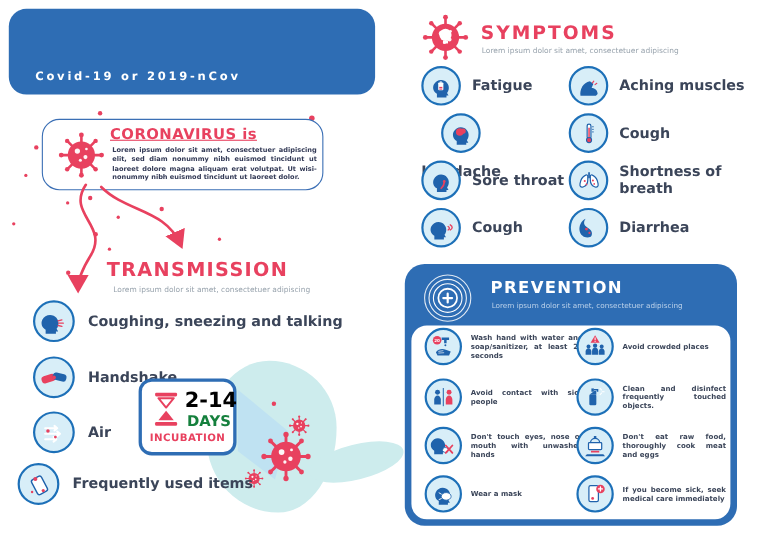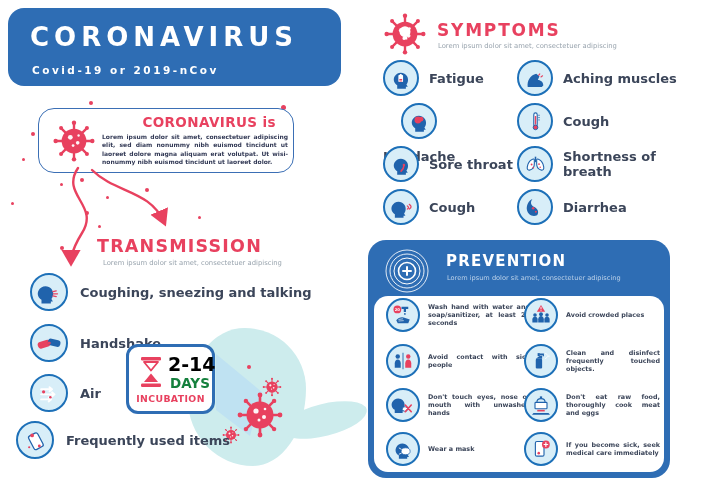--- a/index.html
+++ b/index.html
@@ -5,21 +5,21 @@
   html,body{margin:0;padding:0;background:#fff;}
   #stage{position:relative;width:707px;height:500px;background:#ffffff;overflow:hidden;
          font-family:"DejaVu Sans",sans-serif;}
   .abs{position:absolute;}
   
   .hdr{left:8px;top:8px;width:333px;height:78px;background:#2e6db4;border-radius:16px;}
   .hdr-title{left:22px;top:14px;color:#fff;font-size:26px;font-weight:bold;letter-spacing:5px;white-space:nowrap;}
   .hdr-sub{left:24px;top:56px;color:#fff;font-size:10.5px;font-weight:bold;letter-spacing:2.5px;white-space:nowrap;}
   
   .about{left:38px;top:108px;width:256px;height:65px;border:1.6px solid #3b6fb5;border-radius:16px;background:#fff;box-sizing:border-box;}
-  .about-title{left:100px;top:114px;width:176px;text-align:right;color:#e8415f;font-size:13.5px;font-weight:bold;letter-spacing:.4px;}
+  .about-title{left:100px;top:114px;width:176px;text-align:left;color:#e8415f;font-size:13.5px;font-weight:bold;letter-spacing:.4px;text-decoration:underline;}
   .about-body{left:102px;top:133px;width:186px;font-size:6px;font-weight:bold;line-height:8.3px;color:#333a56;text-align:justify;}
   
   .red-h{color:#e8415f;font-weight:bold;letter-spacing:1.2px;white-space:nowrap;}
   .lorem{color:#98a3ad;font-size:6.8px;white-space:nowrap;}
   
   .circ{border-radius:50%;background:#d8eef8;border:2px solid #1d70b8;box-sizing:border-box;
         display:flex;align-items:center;justify-content:center;flex:0 0 auto;}
   .c38{width:38px;height:38px;} .c36{width:36px;height:36px;} .c34{width:34px;height:34px;}
   .row{display:flex;align-items:center;}
   .lbl{font-size:13px;font-weight:bold;color:#3b4559;}
@@ -98,21 +98,20 @@
   <div class="abs rdot" style="left:80px;top:178px;width:4px;height:4px;"></div>
   <div class="abs rdot" style="left:106px;top:196px;width:3px;height:3px;"></div>
   <div class="abs rdot" style="left:145px;top:188px;width:4px;height:4px;"></div>
   <div class="abs rdot" style="left:85px;top:211px;width:4px;height:4px;"></div>
   <div class="abs rdot" style="left:98px;top:225px;width:3px;height:3px;"></div>
   <div class="abs rdot" style="left:198px;top:216px;width:3px;height:3px;"></div>
   <div class="abs rdot" style="left:60px;top:246px;width:4px;height:4px;"></div>
   <div class="abs rdot" style="left:11px;top:202px;width:3px;height:3px;"></div>
 
   <div class="abs hdr">
-    <div class="abs hdr-title">CORONAVIRUS</div>
     <div class="abs hdr-sub">Covid-19 or 2019-nCov</div>
   </div>
 
   <div class="abs about"></div>
   <svg class="abs" style="left:52px;top:119px" width="44" height="44" viewBox="0 0 48 48">
       <use href="#sym-virus"></use>
     </svg>
   <div class="abs about-title">CORONAVIRUS is</div>
   <div class="abs about-body">Lorem ipsum dolor sit amet, consectetuer adipiscing elit, sed diam nonummy nibh euismod tincidunt ut laoreet dolore magna aliquam erat volutpat. Ut wisi- nonummy nibh euismod tincidunt ut laoreet dolor.</div>
 

